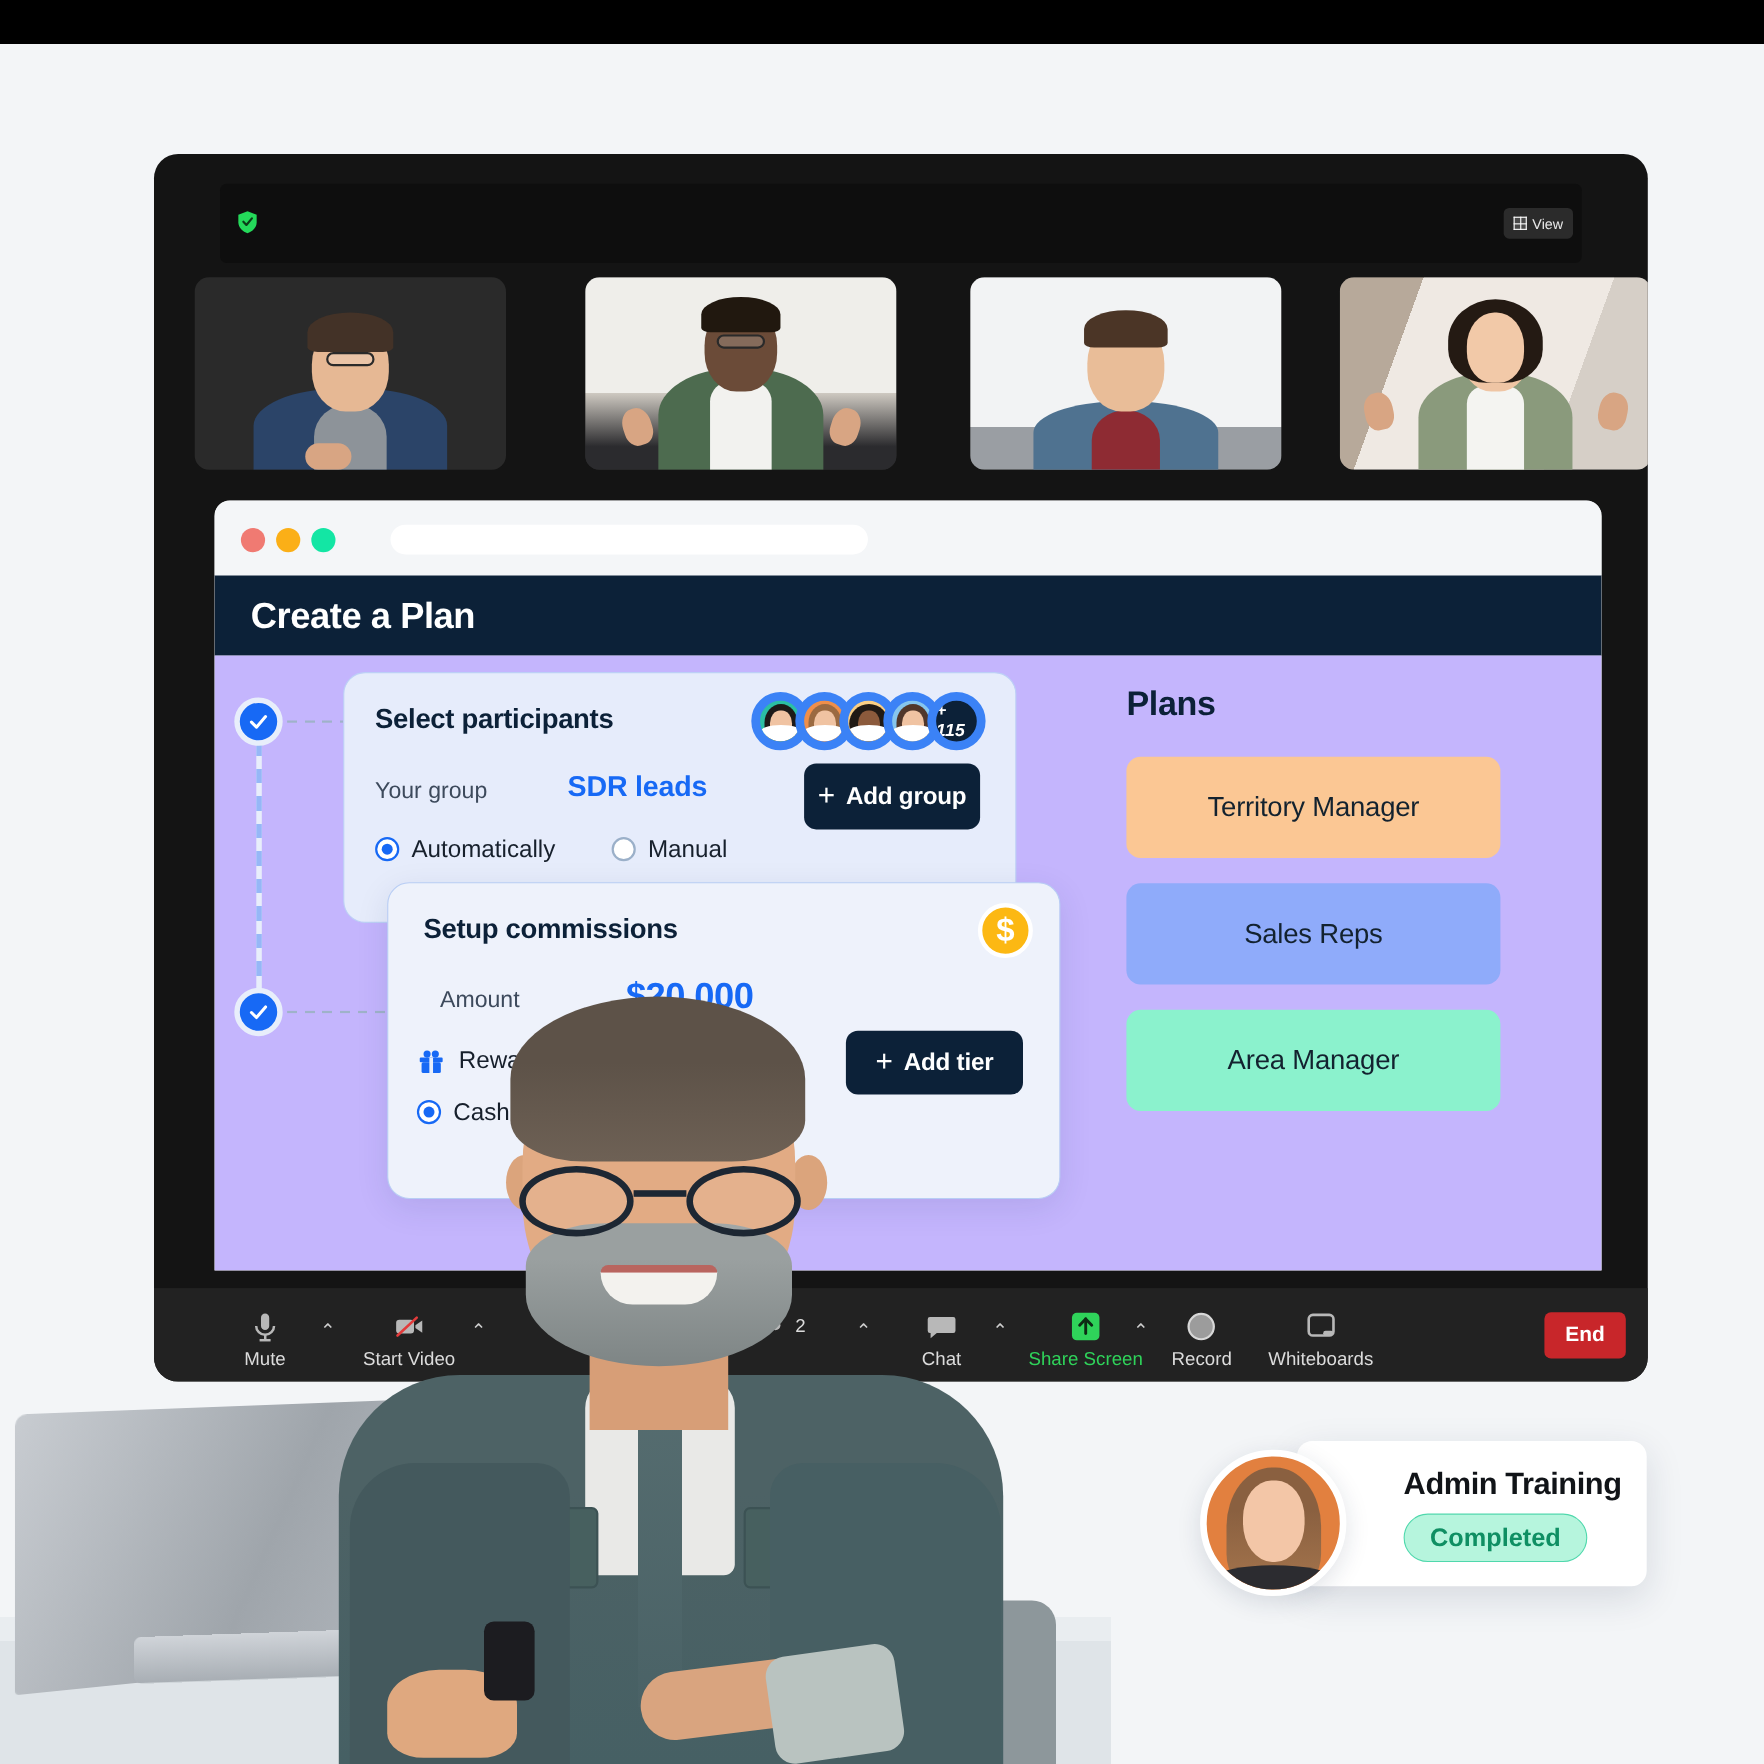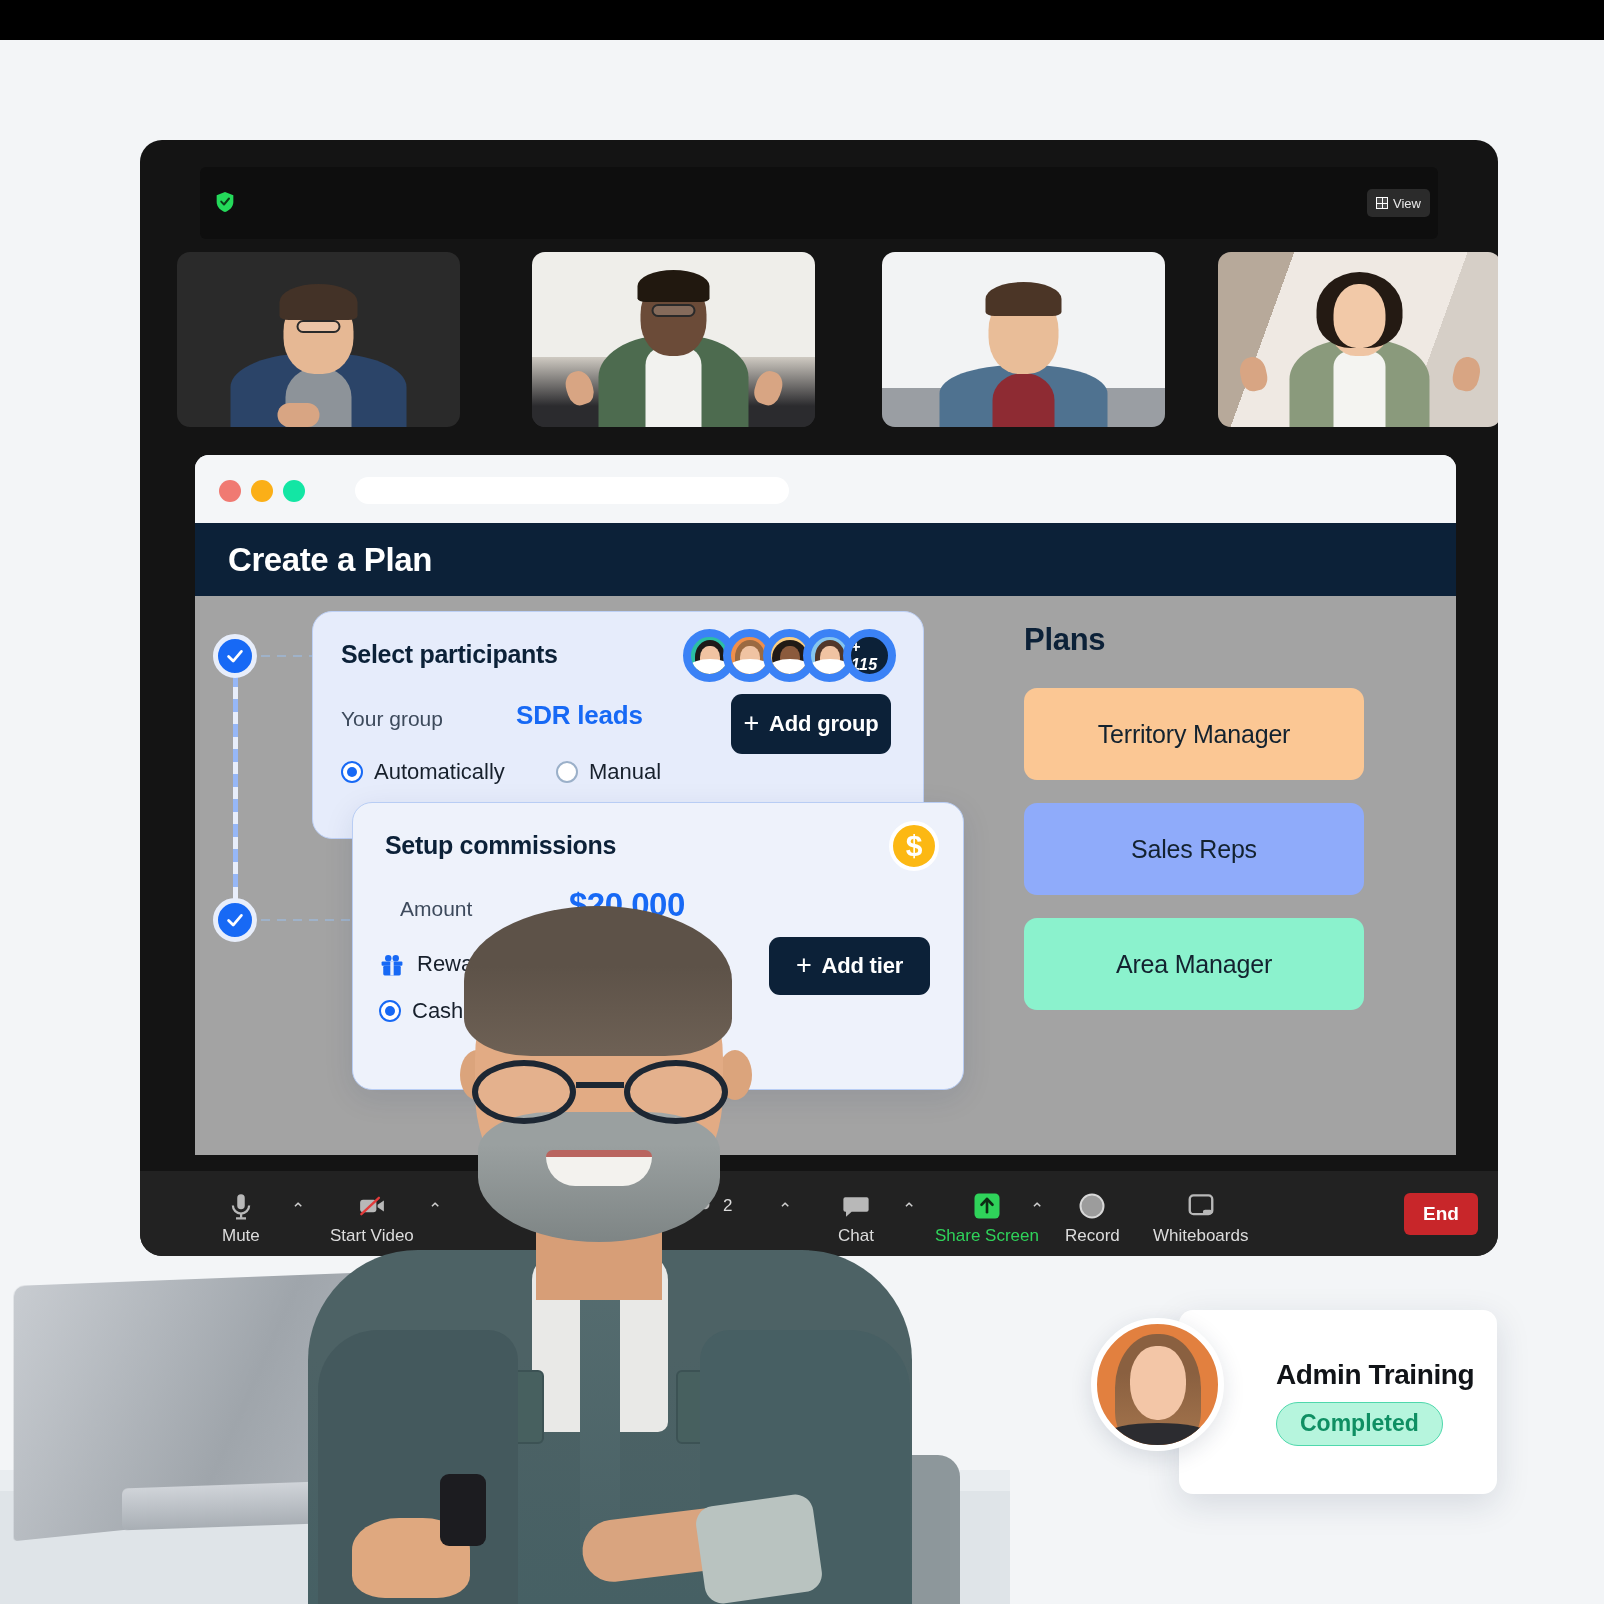--- a/index.html
+++ b/index.html
@@ -94,21 +94,21 @@
   .dot.g { left: 88px; background: #13e6a4; }
   .urlbar {
     position: absolute; left: 160px; top: 22px; width: 434px; height: 27px;
     background: #fff; border-radius: 14px;
   }
   .app-header {
     height: 73px; background: #0c2138;
     display: flex; align-items: center; padding-left: 33px;
   }
   .app-title { color: #fff; font-size: 33px; font-weight: 700; letter-spacing: -.4px; text-align: right; }
-  .app-body { position: relative; height: 559px; background: #a3a3a3; }
+  .app-body { position: relative; height: 559px; background: #c4b5fd; }
 
   
   .step {
     position: absolute; width: 44px; height: 44px; border-radius: 50%;
     background: #1769f5; border: 5px solid #e8eefb;
     display: flex; align-items: center; justify-content: center;
   }
   .step.s1 { left: 18px; top: 38px; }
   .step.s2 { left: 18px; top: 302px; }
   .step svg { width: 22px; height: 22px; }
@@ -317,21 +317,21 @@
     position: absolute; right: 138px; bottom: 30px; width: 190px; height: 62px;
     background: #d9a47f; border-radius: 34px; transform: rotate(-7deg);
   }
   .m-cuff {
     position: absolute; right: 92px; bottom: 6px; width: 118px; height: 98px;
     background: #b9c3c0; border-radius: 18px; transform: rotate(-8deg);
   }
 
   
   .badge-card {
-    position: absolute; left: 1179px; top: 1310px; width: 318px; height: 184px;
+    position: absolute; left: 1179px; top: 1310px; width: 318px; height: 132px;
     background: #fff; border-radius: 14px;
     box-shadow: 0 10px 34px rgba(20,40,70,.13);
     display: flex; align-items: center; padding-left: 97px;
   }
   .badge-avatar {
     position: absolute; left: 1091px; top: 1318px;
     width: 133px; height: 133px; border-radius: 50%;
     background: #e2803f; border: 6px solid #fff; overflow: hidden;
     box-shadow: 0 6px 22px rgba(20,40,70,.13);
   }

